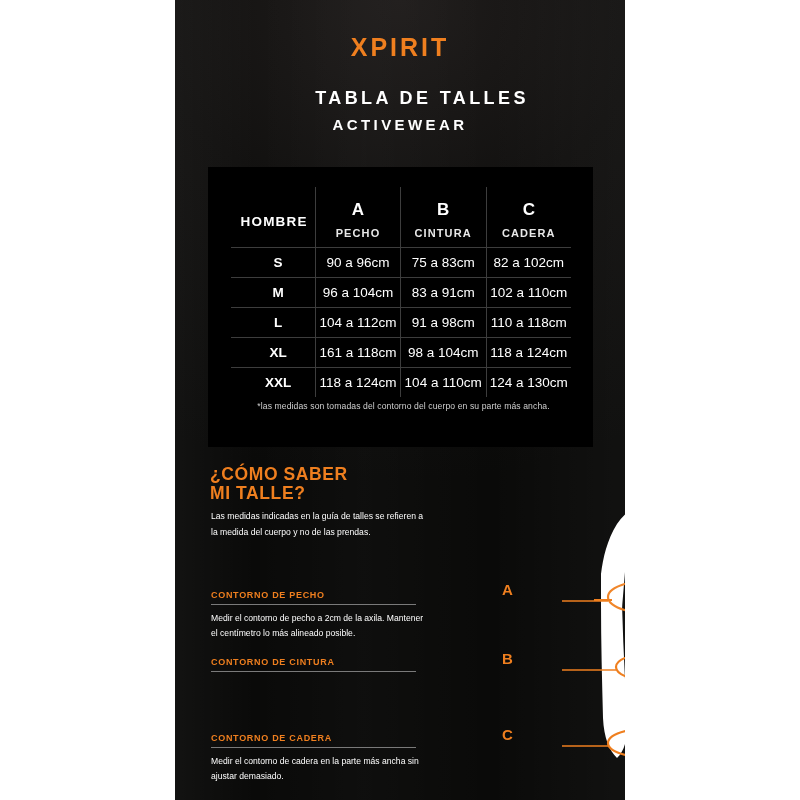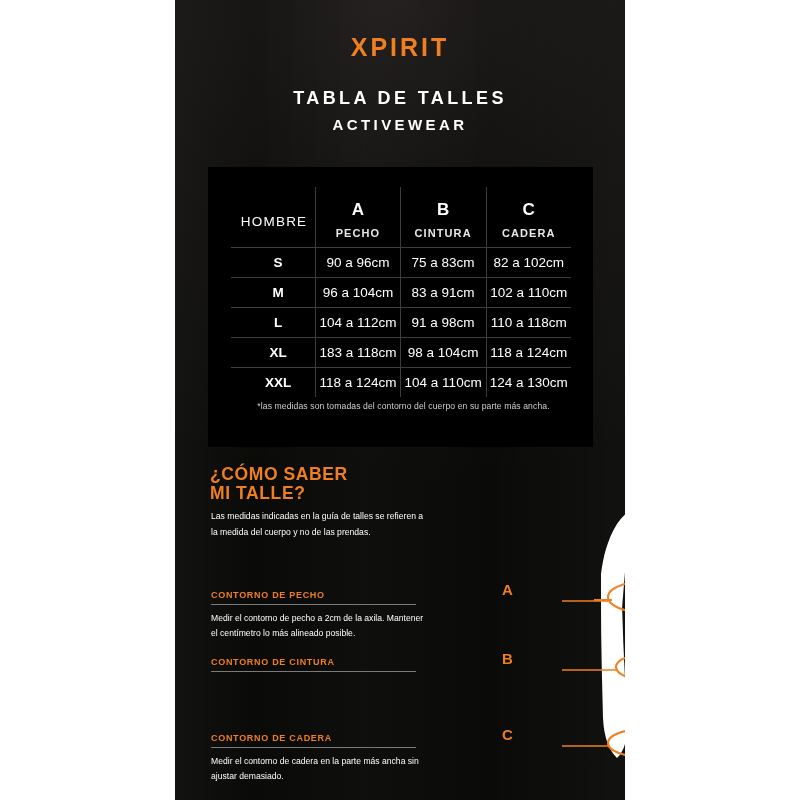--- a/index.html
+++ b/index.html
@@ -62,20 +62,21 @@
     left: 0;
     width: 450px;
     text-align: center;
     color: #ffffff;
     font-weight: bold;
   }
   .title1 {
     top: 88px;
     font-size: 18px;
     letter-spacing: 3.4px;
+    margin-left: 22px;
   }
   .title2 {
     top: 116px;
     font-size: 15px;
     letter-spacing: 3.4px;
   }
 
   
   #table-card {
     position: absolute;
@@ -99,21 +100,21 @@
     color: #ffffff;
     font-size: 13.5px;
   }
   .head-cell {
     height: 52px;
     vertical-align: top;
   }
   .hombre {
     color: #ef7f1f;
     font-size: 14.5px;
-    font-weight: normal;
+    font-weight: bold;
     letter-spacing: 1.2px;
     text-align: left;
     padding-left: 2px !important;
     padding-top: 8px !important;
   }
   .letter {
     display: block;
     font-size: 17px;
     font-weight: bold;
     color: #ffffff;
@@ -287,21 +288,21 @@
             <td class="valcol last">102 a 110cm</td>
           </tr>
           <tr>
             <td class="sizecol">L</td>
             <td class="valcol">104 a 112cm</td>
             <td class="valcol">91 a 98cm</td>
             <td class="valcol last">110 a 118cm</td>
           </tr>
           <tr>
             <td class="sizecol">XL</td>
-            <td class="valcol">183 a 118cm</td>
+            <td class="valcol">161 a 118cm</td>
             <td class="valcol">98 a 104cm</td>
             <td class="valcol last">118 a 124cm</td>
           </tr>
           <tr>
             <td class="sizecol">XXL</td>
             <td class="valcol">118 a 124cm</td>
             <td class="valcol">104 a 110cm</td>
             <td class="valcol last">124 a 130cm</td>
           </tr>
         </tbody>

